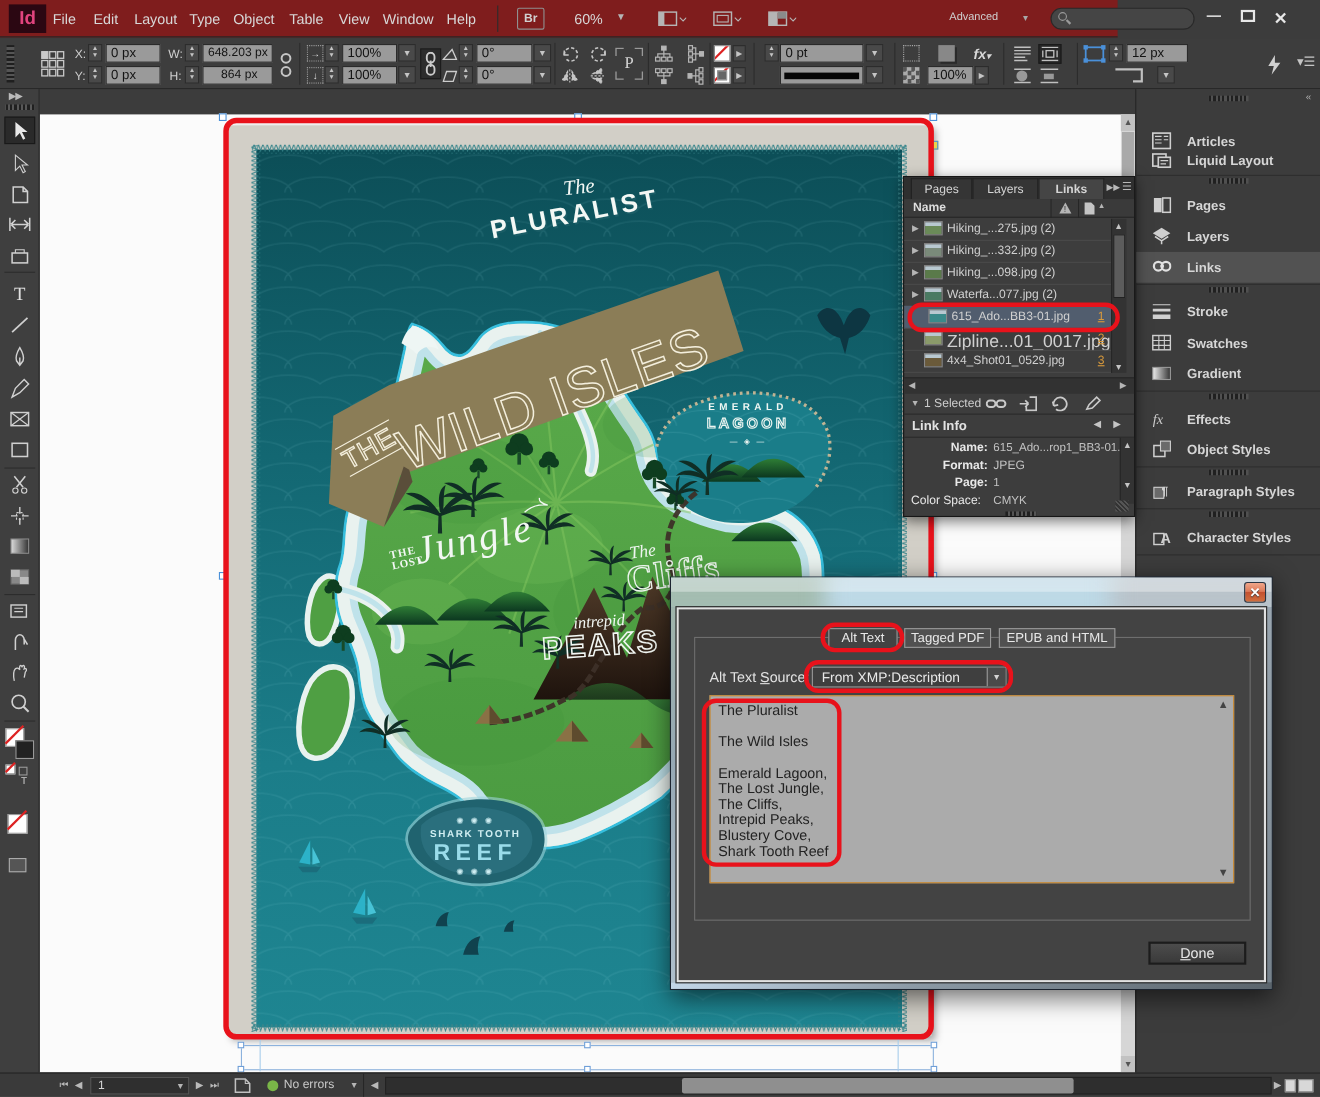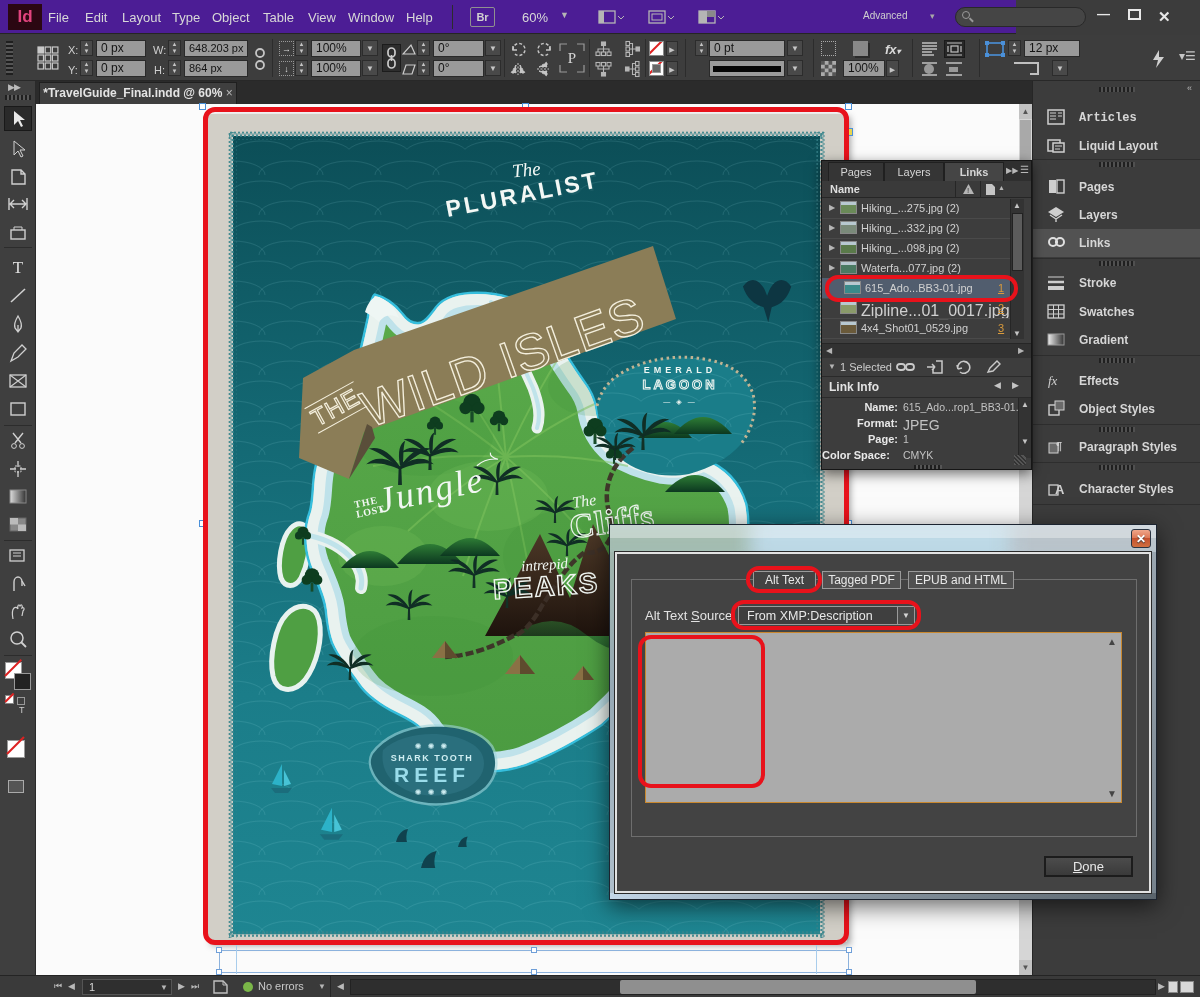--- a/index.html
+++ b/index.html
@@ -1,20 +1,20 @@
 <!DOCTYPE html>
 <html><head>
 <meta charset="utf-8">
 <style>
 * { margin:0; padding:0; box-sizing:border-box; }
 html,body { width:1200px; height:997px; overflow:hidden; background:#3c3c3c;
   font-family:"Liberation Sans", sans-serif; }
 .abs { position:absolute; }
 #root { position:relative; width:1200px; height:997px; }
-#menubar { left:0; top:0; width:1016px; height:34px; background:#4c1d95;
+#menubar { left:0; top:0; width:1016px; height:34px; background:#7f1d1d;
   border-bottom:1px solid #252525; color:#d8d8d8; font-size:13px; }
 .menuitem { position:absolute; top:10px; }
 #ctrlbar { left:0; top:35px; width:1200px; height:46px; background:#3d3d3d;
   border-bottom:1px solid #282828; color:#cfcfcf; font-size:11px; }
 .field { position:absolute; background:#9a9a9a; border:1px solid #2a2a2a;
   color:#141414; font-size:12px; }
 .spin { position:absolute; width:13px; height:16px; background:#494949;
   border:1px solid #2c2c2c; color:#c5c5c5; font-size:6px; text-align:center; line-height:7px;}
 .lbl { position:absolute; color:#cfcfcf; font-size:11px; }
 .ibox { position:absolute; border:1px solid #666; }
@@ -440,21 +440,21 @@
 <div class="spin" style="left:80px;top:5px;width:13px;">▲<br>▼</div>
 <div class="field" style="left:96px;top:5px;width:50px;height:17px;line-height:15px;padding-left:4px;font-size:12px;">0 px</div>
 <span class="lbl" style="left:68px;top:29px;">Y:</span>
 <div class="spin" style="left:80px;top:25px;width:13px;">▲<br>▼</div>
 <div class="field" style="left:96px;top:25px;width:50px;height:17px;line-height:15px;padding-left:4px;font-size:12px;">0 px</div>
 <span class="lbl" style="left:153px;top:9px;">W:</span>
 <div class="spin" style="left:168px;top:5px;width:13px;">▲<br>▼</div>
 <div class="field" style="left:184px;top:5px;width:64px;height:17px;line-height:15px;padding-left:4px;font-size:11px;">648.203 px</div>
 <span class="lbl" style="left:154px;top:29px;">H:</span>
 <div class="spin" style="left:168px;top:25px;width:13px;">▲<br>▼</div>
-<div class="field" style="left:184px;top:25px;width:64px;height:17px;line-height:15px;padding-left:4px;font-size:11px;">864 px</div>
+<div class="field" style="left:184px;top:25px;width:64px;height:17px;line-height:15px;padding-left:16px;font-size:11px;">864 px</div>
 <svg class="abs" style="left:252px;top:13px;" width="16" height="22">
         <g fill="none" stroke="#c5c5c5" stroke-width="1.8">
           <rect x="4" y="1" width="8" height="8" rx="4"></rect>
           <rect x="4" y="13" width="8" height="8" rx="4"></rect>
         </g>
       </svg>
 <div class="abs" style="left:272px;top:4px;width:1px;height:38px;background:#2c2c2c;"></div>
 <div class="ibox" style="left:279px;top:6px;width:15px;height:15px;border-style:dotted;border-color:#999;color:#ddd;font-size:9px;text-align:center;line-height:14px;">→</div>
 <div class="ibox" style="left:279px;top:26px;width:15px;height:15px;border-style:dotted;border-color:#999;color:#ddd;font-size:9px;text-align:center;line-height:14px;">↓</div>
 <div class="spin" style="left:295px;top:5px;width:13px;">▲<br>▼</div>
@@ -599,23 +599,20 @@
 <div class="field" style="left:1024px;top:5px;width:56px;height:17px;line-height:15px;padding-left:4px;font-size:12px;">12 px</div>
 <svg class="abs" style="left:1012px;top:26px;" width="38" height="15">
         <path d="M2,2 h24 v11 h-8" fill="none" stroke="#c0c0c0" stroke-width="2"></path>
         <path d="M2,2 v4 M26,13 h-4"></path>
       </svg>
 <div class="spin" style="left:1052px;top:25px;width:16px;"><span style="font-size:8px;line-height:16px;">▼</span></div>
 <svg class="abs" style="left:1150px;top:14px;" width="17" height="20">
         <path d="M9,1 L3,11 L8,11 L6,19 L14,8 L9,8 Z" fill="#d0d0d0"></path>
       </svg>
 <span class="glyph" style="left:1179px;top:14px;font-size:12px;color:#c5c5c5;">▾☰</span>
-</div>
-<div id="tabbar" class="abs">
-<div class="abs" style="left:3px;top:1px;width:198px;height:22px;background:#3f3f3f;border:1px solid #1f1f1f;border-bottom:none;color:#e4e4e4;font-size:12px;font-weight:bold;text-align:center;line-height:21px;">*TravelGuide_Final.indd @ 60% <span style="font-weight:normal;color:#b9b9b9;">×</span></div>
 </div>
 <div id="toolbar" class="abs">
 <span class="abs" style="left:8px;top:1px;color:#bbb;font-size:9px;letter-spacing:-1px;">▶▶</span>
 <div class="abs" style="left:5px;top:14px;width:26px;height:5px;background:repeating-linear-gradient(90deg,#202020 0 2px,#585858 2px 4px);"></div>
 <div class="abs" style="left:4px;top:25px;width:28px;height:25px;background:#2a2a2a;border:1px solid #191919;"></div>
 <svg class="abs" style="left:6px;top:0;" width="24" height="580">
 <defs>
           <linearGradient id="tgrad" x1="0" y1="0" x2="1" y2="0">
             <stop offset="0" stop-color="#ddd"></stop>
             <stop offset="1" stop-color="#333"></stop>
@@ -700,21 +697,21 @@
 <div class="abs" style="left:5px;top:620px;width:12px;height:1.5px;background:#d22;transform:rotate(-45deg);transform-origin:left;"></div>
 <div class="abs" style="left:17px;top:616px;width:8px;height:8px;border:1px solid #999;"></div>
 <span class="abs" style="left:19px;top:624px;color:#ccc;font-size:9px;">T</span>
 <div class="abs" style="left:7px;top:659px;width:18px;height:18px;background:#fff;border:1px solid #999;"></div>
 <div class="abs" style="left:7px;top:672px;width:24px;height:2px;background:#d22;transform:rotate(-45deg);transform-origin:left;"></div>
 <div class="abs" style="left:8px;top:699px;width:16px;height:13px;border:1.5px solid #aaa;background:#555;"></div>
 </div>
 <div id="dock" class="abs">
 <span class="abs" style="right:8px;top:2px;color:#b5b5b5;font-size:9px;">«</span>
 <div class="dkdots" style="top:6px;"></div>
-<div class="dockrow" style="top:23px;font-family:Liberation Mono, monospace;">
+<div class="dockrow" style="top:34px;">
 <svg style="position:absolute;left:14px;top:5px;" width="18" height="17">
           <rect x="1" y="1" width="16" height="14" fill="none" stroke="#cfcfcf" stroke-width="1.5"></rect>
           <path d="M3,4 h6 M3,7 h6 M3,10 h6 M11,4 h4 M11,7 h4" stroke="#cfcfcf"></path>
         </svg>
 <span>Articles</span>
       </div>
 <div class="dockrow" style="top:51px;text-align:center;">
 <svg style="position:absolute;left:14px;top:5px;" width="18" height="17">
           <rect x="1" y="3" width="12" height="11" fill="none" stroke="#cfcfcf" stroke-width="1.5"></rect>
           <rect x="6" y="6" width="11" height="9" fill="#3c3c3c" stroke="#cfcfcf" stroke-width="1.5"></rect>
@@ -892,24 +889,24 @@
 <div class="abs" style="left:0;top:215px;width:209px;height:1px;background:#2a2a2a;"></div>
 <div class="abs" style="left:0;top:216px;width:209px;height:20px;">
         <span style="position:absolute;left:7px;top:3px;font-weight:bold;color:#e2e2e2;font-size:12px;">Link Info</span>
         <span style="position:absolute;left:172px;top:3px;color:#c5c5c5;font-size:9px;">◀</span>
         <span style="position:absolute;left:190px;top:3px;color:#c5c5c5;font-size:9px;">▶</span>
       </div>
 <div class="abs" style="left:0;top:236px;width:209px;height:1px;background:#2a2a2a;"></div>
 <span class="abs" style="left:0;top:240px;width:76px;text-align:right;font-weight:bold;color:#e8e8e8;font-size:11px;">Name:</span>
 <span class="abs" style="left:81px;top:240px;width:126px;overflow:hidden;color:#c2c2c2;font-size:10.5px;white-space:nowrap;">615_Ado...rop1_BB3-01.jpg</span>
 <span class="abs" style="left:0;top:256px;width:76px;text-align:right;font-weight:bold;color:#e8e8e8;font-size:11px;">Format:</span>
-<span class="abs" style="left:81px;top:256px;width:126px;overflow:hidden;color:#c2c2c2;font-size:14px;white-space:nowrap;">JPEG</span>
+<span class="abs" style="left:81px;top:256px;width:126px;overflow:hidden;color:#c2c2c2;font-size:11px;white-space:nowrap;">JPEG</span>
 <span class="abs" style="left:0;top:272px;width:76px;text-align:right;font-weight:bold;color:#e8e8e8;font-size:11px;">Page:</span>
 <span class="abs" style="left:81px;top:272px;width:126px;overflow:hidden;color:#c2c2c2;font-size:10.5px;white-space:nowrap;">1</span>
-<span class="abs" style="left:0;top:288px;width:76px;text-align:left;font-weight:bold;color:#e8e8e8;font-size:11px;">Color Space:</span>
+<span class="abs" style="left:0;top:288px;width:76px;text-align:center;font-weight:normal;color:#e8e8e8;font-size:11px;">Color Space:</span>
 <span class="abs" style="left:81px;top:288px;width:126px;overflow:hidden;color:#c2c2c2;font-size:10.5px;white-space:nowrap;">CMYK</span>
 <div class="abs" style="left:196px;top:237px;width:13px;height:60px;background:#333;border-left:1px solid #262626;"></div>
 <span class="abs" style="left:199px;top:239px;color:#c5c5c5;font-size:8px;">▲</span>
 <span class="abs" style="left:199px;top:276px;color:#c5c5c5;font-size:8px;">▼</span>
 <div class="abs" style="left:192px;top:294px;width:12px;height:10px;background:repeating-linear-gradient(45deg,#555 0 1.5px,#333 1.5px 3px);"></div>
 <div class="abs" style="left:92px;top:304px;width:28px;height:4px;background:repeating-linear-gradient(90deg,#1f1f1f 0 2px,#555 2px 4px);"></div>
 </div>
 <div class="abs" style="left:609px;top:524px;width:548px;height:376px;box-shadow:0 6px 22px rgba(0,0,0,0.6);z-index:40;">
 <div class="abs" style="left:0;top:0;width:548px;height:376px;border:1px solid #1c2430;background:linear-gradient(180deg,#b9cdd8 0,#a7bcc9 27px,#8fa3b0 27px,#77898f 100%);"></div>
 <div class="abs" style="left:1px;top:1px;width:546px;height:27px;overflow:hidden;">
@@ -926,20 +923,21 @@
 <div class="abs" style="left:22px;top:55px;width:506px;height:258px;border:1px solid #6e6e6e;"></div>
 <div class="abs" style="left:144px;top:47px;width:63px;height:18px;background:#434343;border:1px solid #9a9a9a;border-bottom:none;color:#e8e8e8;font-size:12px;text-align:center;line-height:17px;">Alt Text</div>
 <div class="abs" style="left:213px;top:47px;width:79px;height:18px;background:#505050;border:1px solid #9a9a9a;color:#e8e8e8;font-size:12px;text-align:center;line-height:17px;">Tagged PDF</div>
 <div class="abs" style="left:299px;top:47px;width:106px;height:18px;background:#505050;border:1px solid #9a9a9a;color:#e8e8e8;font-size:12px;text-align:center;line-height:17px;">EPUB and HTML</div>
 <span class="abs" style="left:36px;top:84px;color:#e2e2e2;font-size:13px;">Alt Text <span style="text-decoration:underline;">S</span>ource:</span>
 <div class="abs" style="left:129px;top:82px;width:177px;height:19px;background:#3f3f3f;border:1px solid #9a9a9a;">
         <span style="position:absolute;left:8px;top:2px;color:#e8e8e8;font-size:12.5px;">From XMP:Description</span>
         <div style="position:absolute;right:0;top:0;width:17px;height:17px;border-left:1px solid #9a9a9a;background:#4a4a4a;color:#d5d5d5;font-size:8px;text-align:center;line-height:17px;">▼</div>
       </div>
 <div class="abs" style="left:36px;top:108px;width:477px;height:171px;background:#ababab;border:1px solid #c9882e;">
+        <div style="position:absolute;left:7px;top:6px;color:#222;font-size:13px;line-height:14.2px;">The Pluralist<br><br>The Wild Isles<br><br>Emerald Lagoon,<br>The Lost Jungle,<br>The Cliffs,<br>Intrepid Peaks,<br>Blustery Cove,<br>Shark Tooth Reef</div>
         <span style="position:absolute;right:4px;top:3px;color:#444;font-size:10px;">▲</span>
         <span style="position:absolute;right:4px;bottom:3px;color:#444;font-size:10px;">▼</span>
       </div>
 <div class="abs" style="left:435px;top:332px;width:89px;height:21px;background:linear-gradient(180deg,#4c4c4c,#3a3a3a);border:2px solid #1c1c1c;color:#e8e8e8;font-size:13px;text-align:center;line-height:17px;"><span style="text-decoration:underline;">D</span>one</div>
 </div>
 <div id="statusbar" class="abs">
 <span class="abs" style="left:54px;top:5px;color:#b9b9b9;font-size:9px;">⏮</span>
 <span class="abs" style="left:68px;top:5px;color:#b9b9b9;font-size:9px;">◀</span>
 <div class="abs" style="left:82px;top:3px;width:90px;height:16px;background:#2f2f2f;border:1px solid #555;">
         <span style="position:absolute;left:6px;top:1px;color:#d5d5d5;">1</span>

